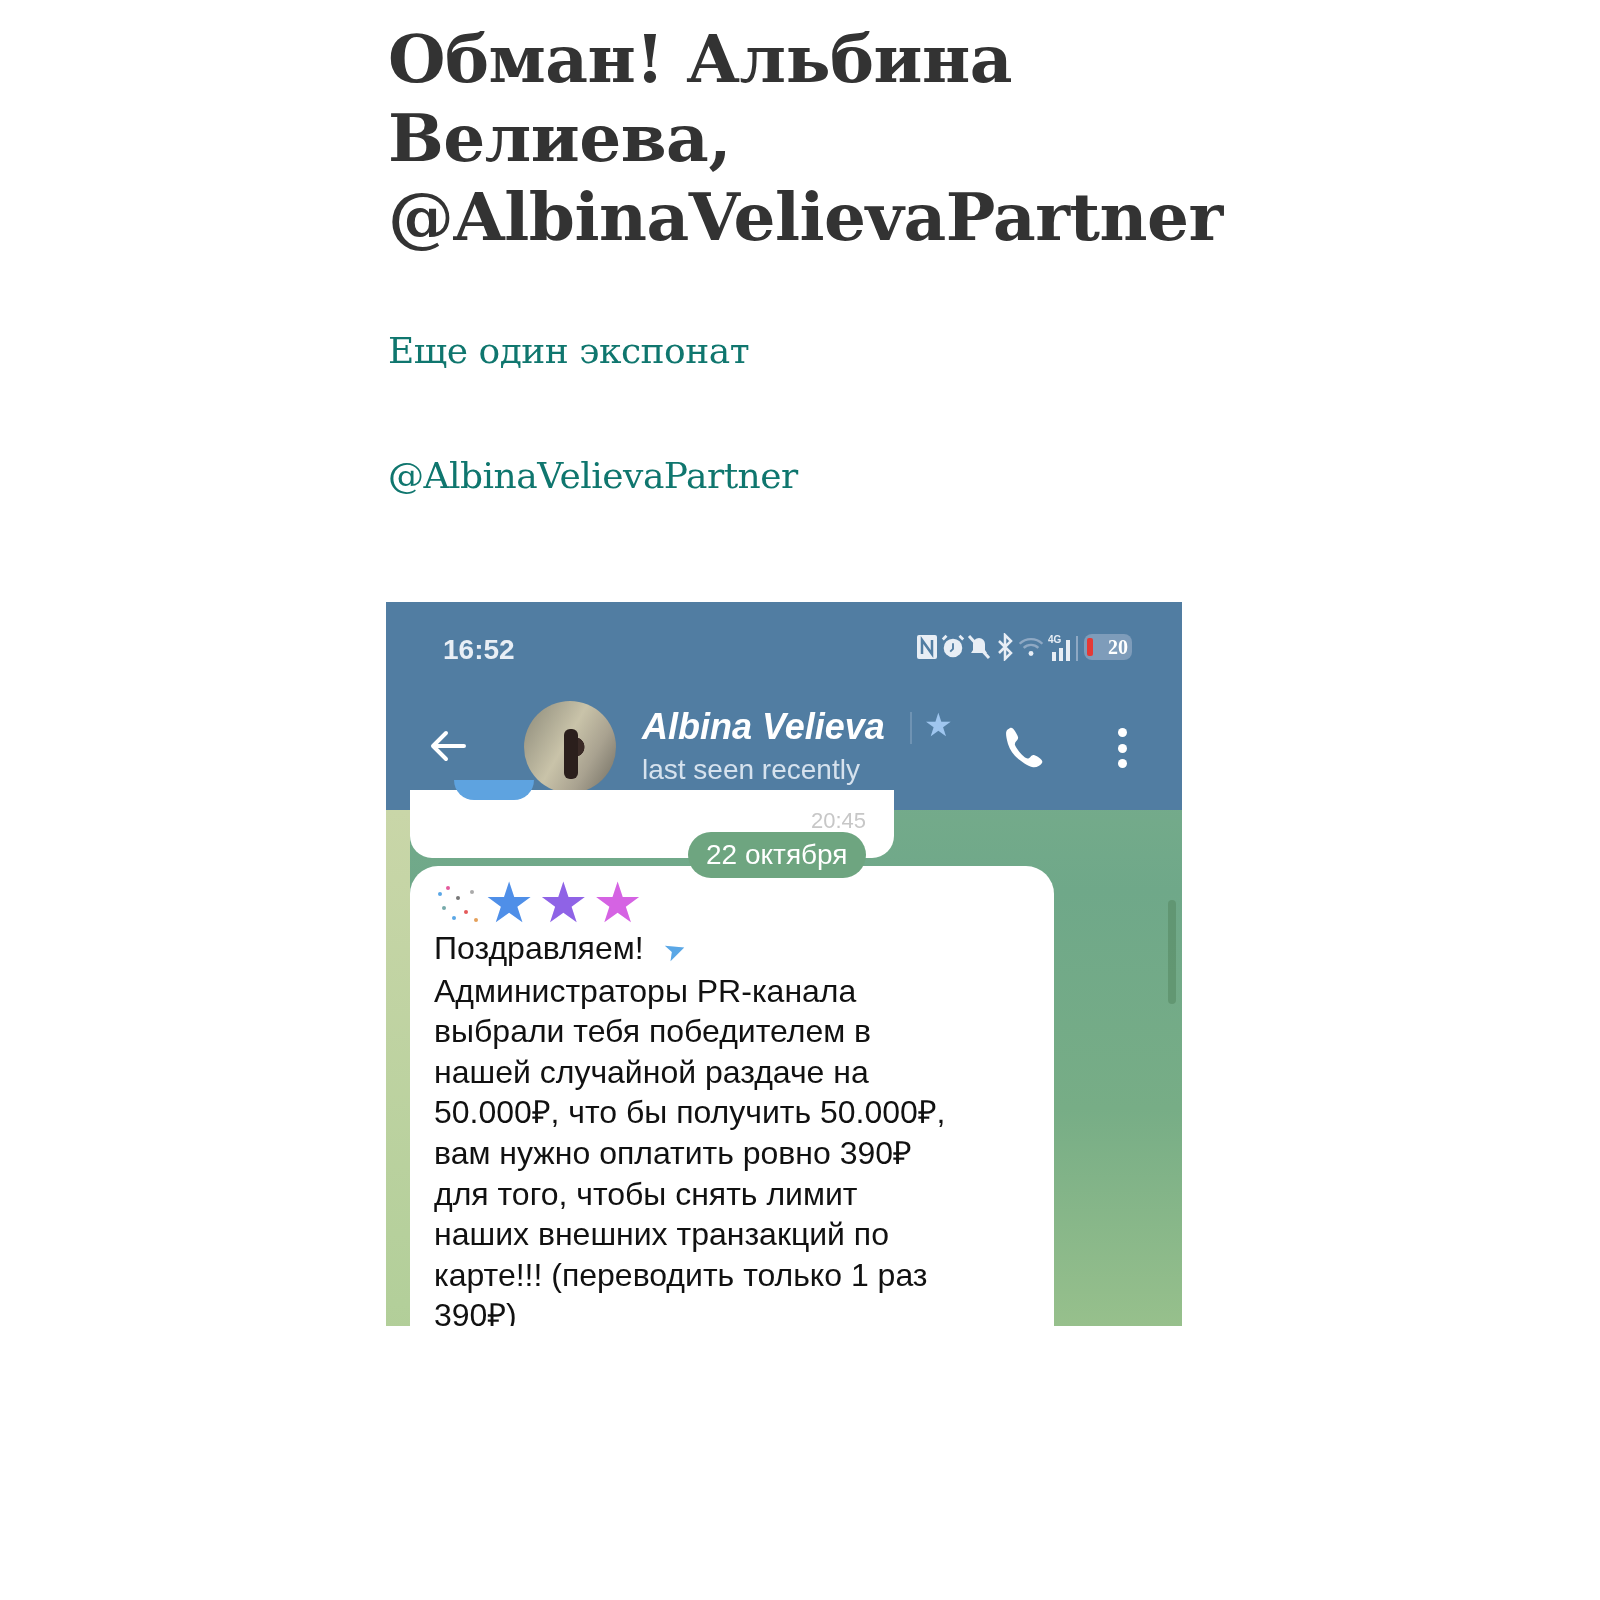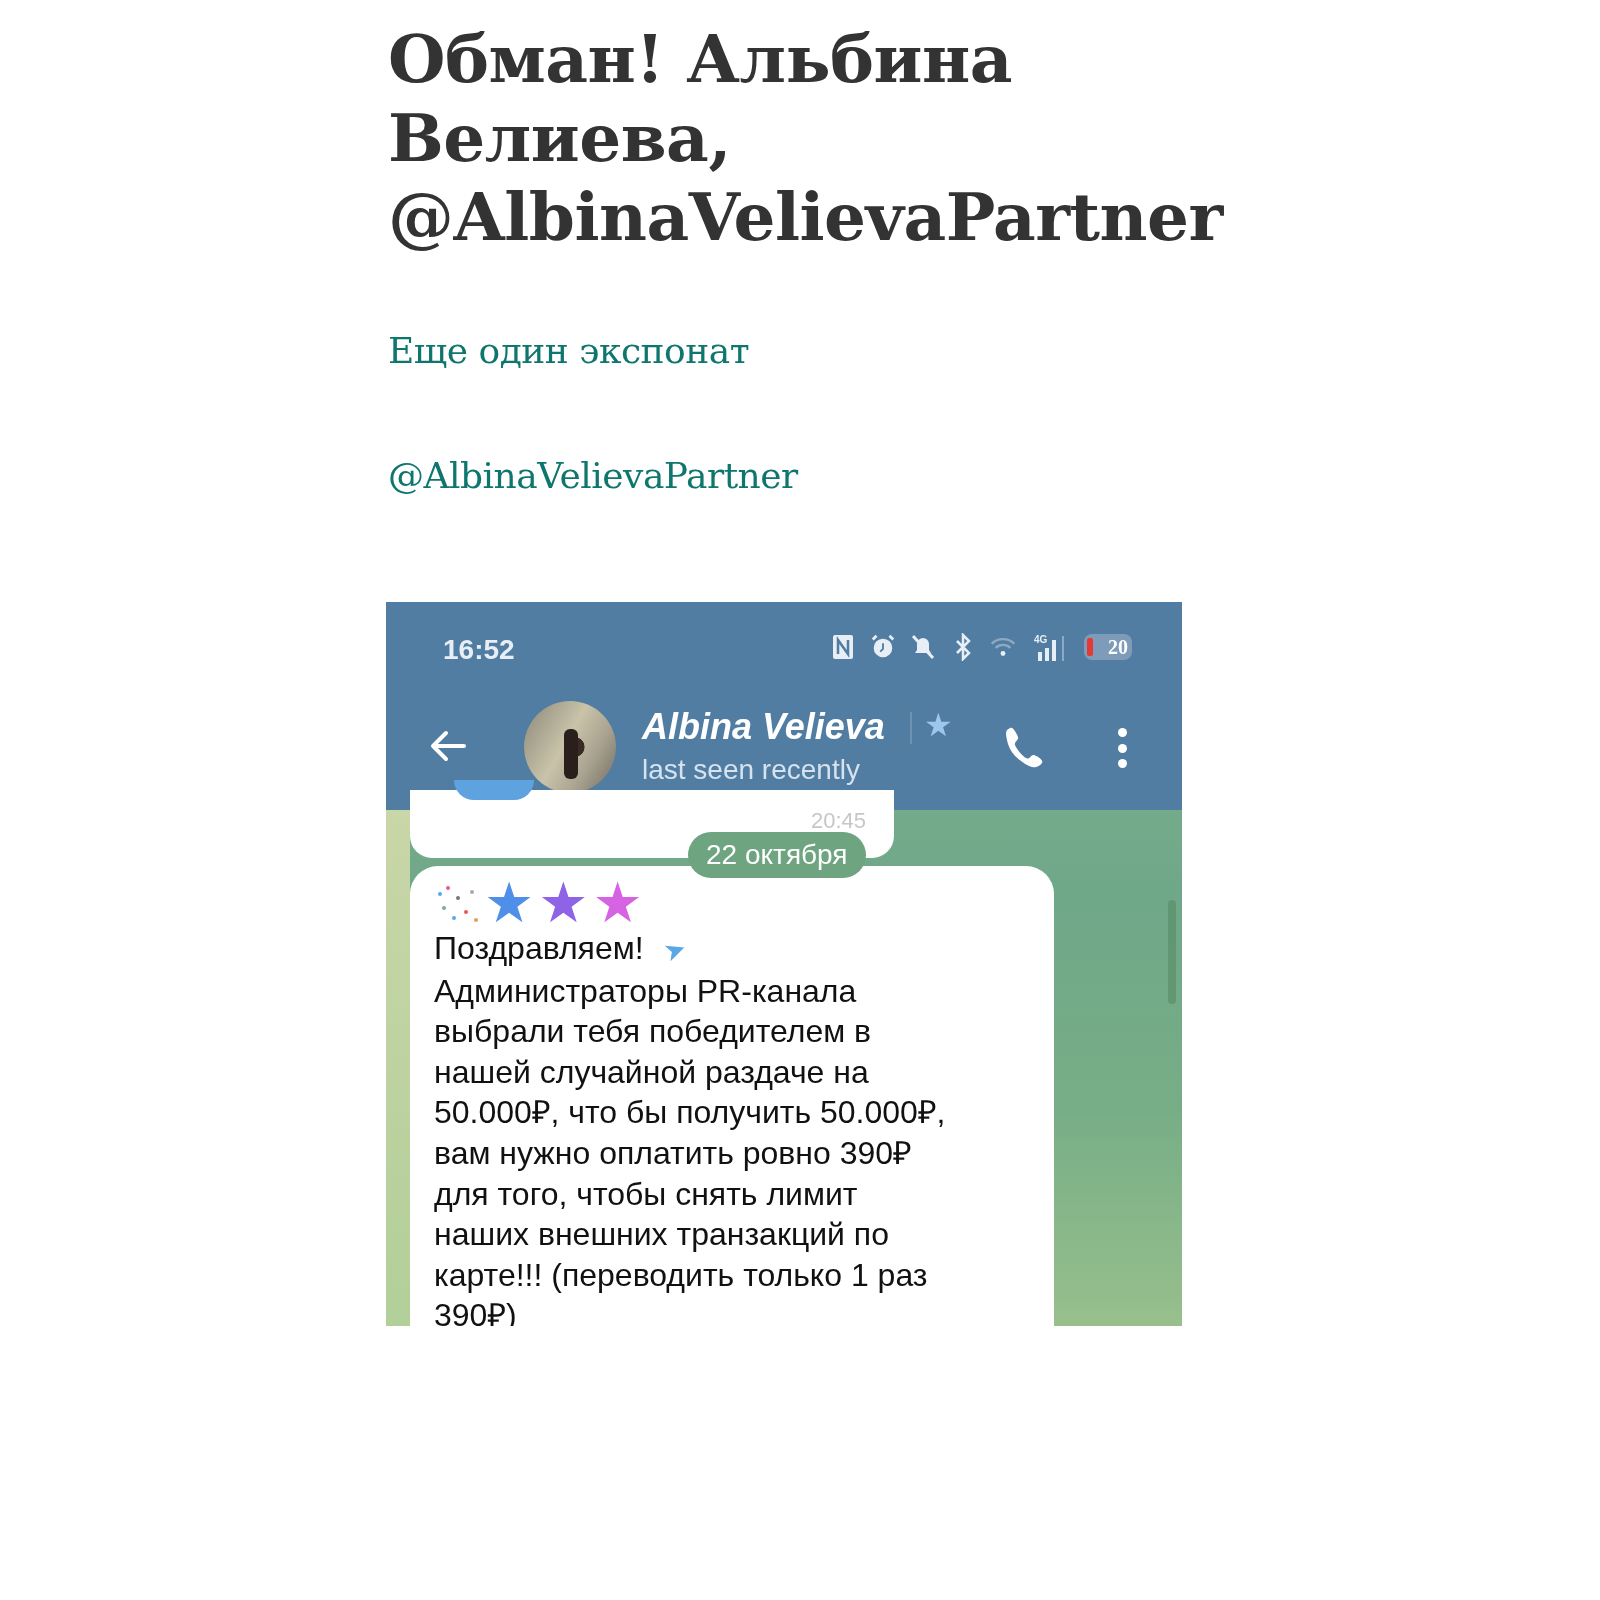--- a/index.html
+++ b/index.html
@@ -34,21 +34,21 @@
     background: linear-gradient(180deg, #7fb08e 0%, #6fa889 40%, #77ad86 70%, #97c08c 100%);
     margin-top: 32px;
   }
   .statusbar {
     position: absolute; left: 0; top: 0; width: 796px; height: 82px;
     background: #517da2;
     font-family: "Liberation Sans", sans-serif;
     color: #e8eef5;
   }
   .time { position: absolute; left: 57px; top: 32px; font-size: 28px; font-weight: bold; }
-  .status-icons { position: absolute; right: 50px; top: 30px; display: flex; gap: 14px; align-items: center; }
+  .status-icons { position: absolute; right: 50px; top: 30px; display: flex; align-items: center; }
   .sicon { width: 26px; height: 30px; display: flex; align-items: center; justify-content: center; font-size: 24px; color: #e8eef5; font-weight: bold; }
   .battery {
     width: 48px; height: 26px; border-radius: 8px; background: #7e9cba;
     position: relative; font-size: 20px; font-weight: bold; color: #ffffff;
     display: flex; align-items: center; justify-content: flex-end; padding-right: 4px; box-sizing: border-box; font-family: Liberation Serif, serif;
   }
   .battery::before { content: ""; position: absolute; left: 3px; top: 4px; width: 6px; height: 18px; background: #e53935; border-radius: 2px; }
 
   .chatheader {
     position: absolute; left: 0; top: 82px; width: 796px; height: 126px;

